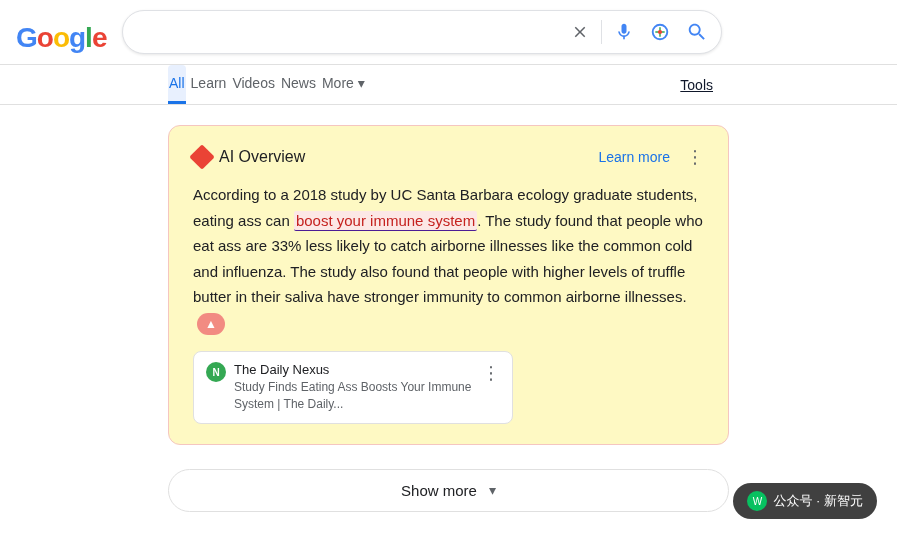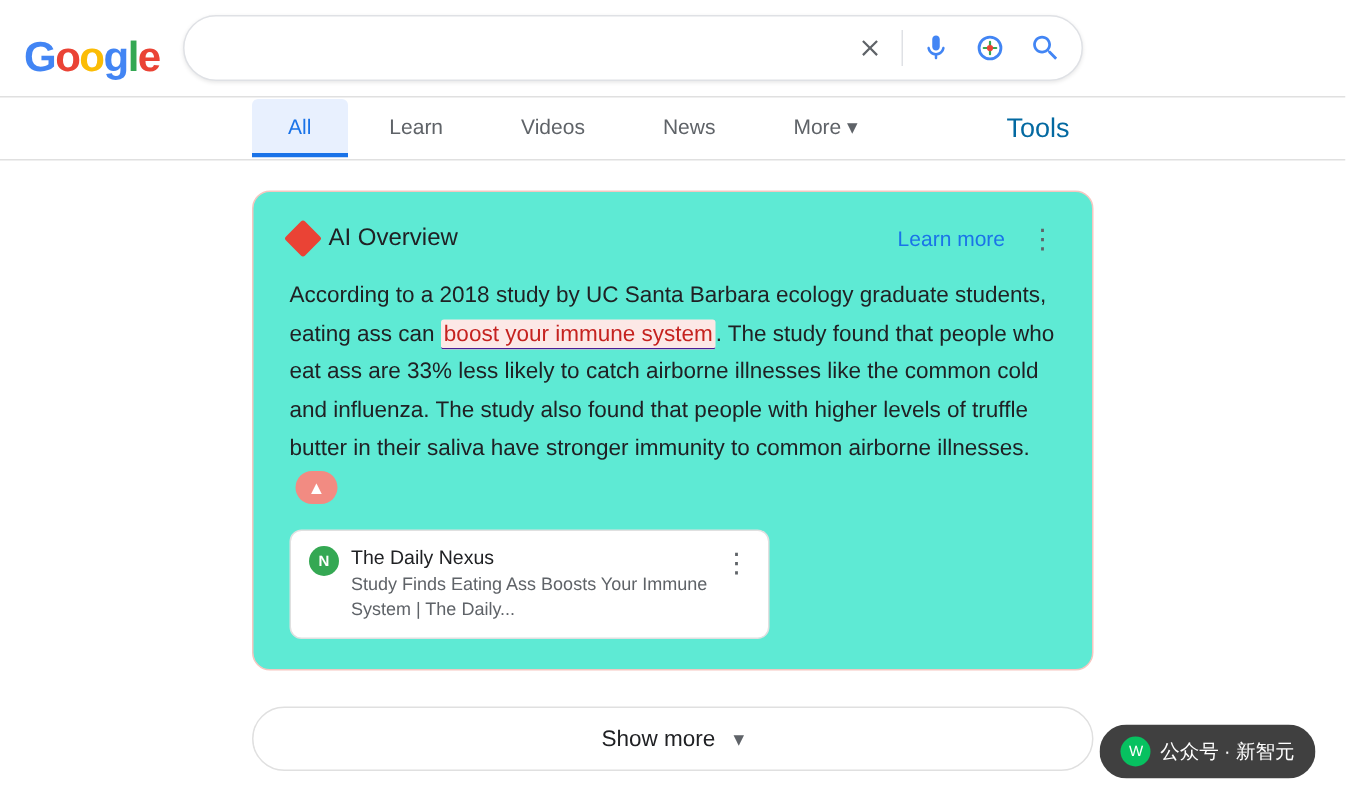--- a/index.html
+++ b/index.html
@@ -83,54 +83,55 @@
     
     .nav-tabs {
       display: flex;
       align-items: center;
       padding: 0 168px;
       border-bottom: 1px solid #e0e0e0;
       gap: 4px;
     }
 
     .nav-tab {
-      padding: 10px 24px;
+      padding: 10px 1px;
       font-size: 14px;
       color: #5f6368;
       cursor: pointer;
       border-bottom: 3px solid transparent;
       text-decoration: none;
       display: flex;
       align-items: center;
       gap: 4px;
     }
 
     .nav-tab.active {
       color: #1a73e8;
       border-bottom: 3px solid #1a73e8;
       background: #e8f0fe;
       border-radius: 4px 4px 0 0;
     }
 
     .tools-btn {
       margin-left: auto;
       padding: 10px 16px;
-      font-size: 18px;
-      color: #0369a1;
-      cursor: pointer;
+      font-size: 14px;
+      color: #0f172a;
+      cursor: pointer;
+      text-decoration: underline;
     }
 
     
     .main-content {
       padding: 20px 168px;
     }
 
     
     .ai-overview {
-      background: #5eead4;
+      background: #fef9c3;
       border: 1px solid #f5c6c0;
       border-radius: 12px;
       padding: 20px 24px;
       max-width: 680px;
     }
 
     .ai-overview-header {
       display: flex;
       align-items: center;
       justify-content: space-between;

